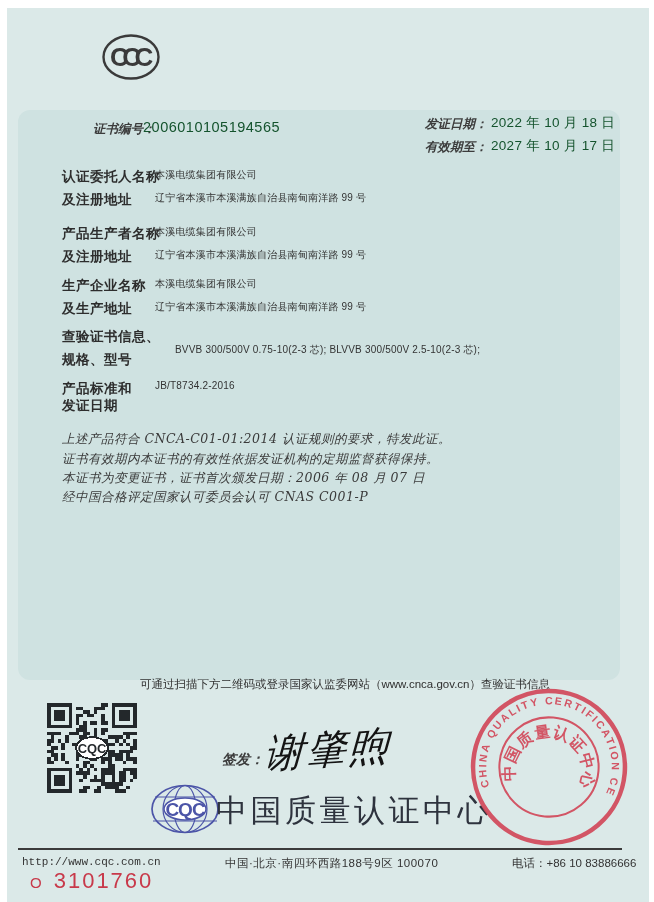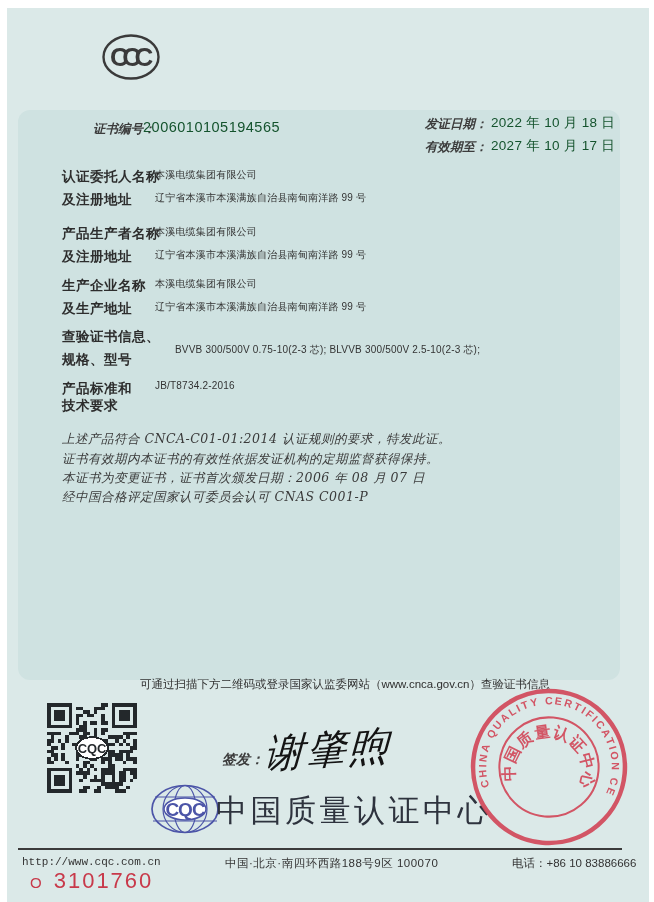--- a/index.html
+++ b/index.html
@@ -67,21 +67,21 @@
   <div class="abs flabel" style="left:62px;top:277px;">生产企业名称</div>
   <div class="abs flabel" style="left:62px;top:300px;">及生产地址</div>
   <div class="abs fvalue" style="left:155px;top:277px;">本溪电缆集团有限公司</div>
   <div class="abs fvalue" style="left:155px;top:300px;">辽宁省本溪市本溪满族自治县南甸南洋路 99 号</div>
 
   <div class="abs flabel" style="left:62px;top:328px;">查验证书信息、</div>
   <div class="abs flabel" style="left:62px;top:351px;">规格、型号</div>
   <div class="abs fvalue" style="left:155px;top:343px;margin-left:20px;">BVVB 300/500V 0.75-10(2-3 芯); BLVVB 300/500V 2.5-10(2-3 芯);</div>
 
   <div class="abs flabel" style="left:62px;top:380px;">产品标准和</div>
-  <div class="abs flabel" style="left:62px;top:397px;">技术要求</div>
+  <div class="abs flabel" style="left:62px;top:397px;">发证日期</div>
   <div class="abs fvalue" style="left:155px;top:380px;">JB/T8734.2-2016</div>
 
   <div class="abs stmt" style="left:62px;top:431px;">上述产品符合 CNCA-C01-01:2014 认证规则的要求，特发此证。</div>
   <div class="abs stmt" style="left:62px;top:451px;">证书有效期内本证书的有效性依据发证机构的定期监督获得保持。</div>
   <div class="abs stmt" style="left:62px;top:470px;">本证书为变更证书，证书首次颁发日期：2006 年 08 月 07 日</div>
   <div class="abs stmt" style="left:62px;top:489px;">经中国合格评定国家认可委员会认可 CNAS C001-P</div>
 
   <div class="abs verify">可通过扫描下方二维码或登录国家认监委网站（www.cnca.gov.cn）查验证书信息</div>
 
   <svg id="qr-svg" class="abs" style="left:47px;top:703px;" width="90" height="90" viewBox="0 0 25 25" shape-rendering="crispEdges">

